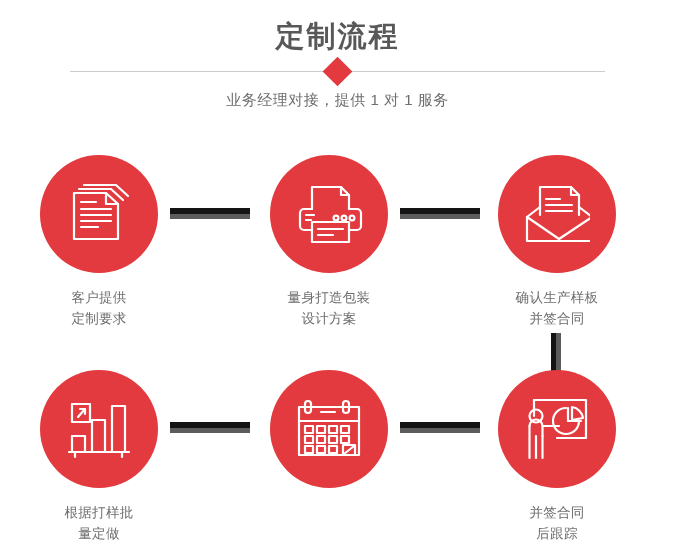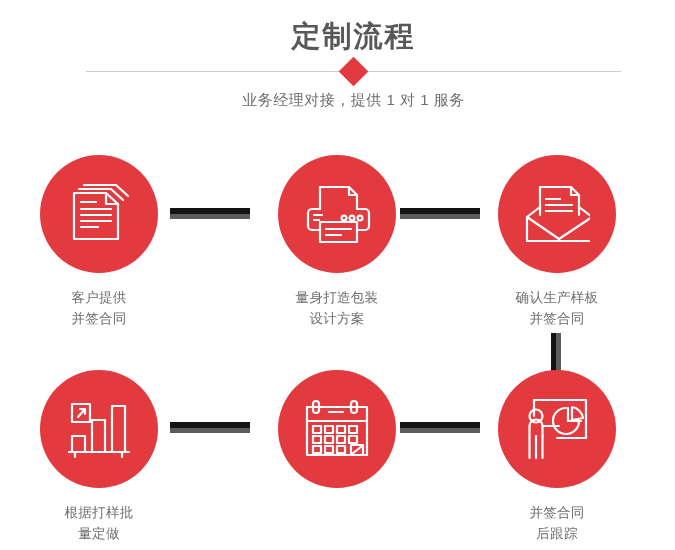--- a/index.html
+++ b/index.html
@@ -11,21 +11,21 @@
     height: 550px;
     background: #ffffff;
     font-family: "Liberation Sans", "DejaVu Sans", sans-serif;
     overflow: hidden;
     position: relative;
   }
 
   
   .header {
     position: absolute;
-    left: 16px;
+    left: 0;
     top: 0;
     width: 626px;
     height: 130px;
   }
   .page-title {
     position: absolute;
     left: 0;
     top: 16px;
     width: 675px;
     text-align: center;
@@ -82,21 +82,21 @@
     height: 420px;
   }
   .step {
     position: absolute;
     width: 170px;
     text-align: center;
   }
   .step-r1 { top: 25px; }
   .step-r2 { top: 240px; }
   .step-c1 { left: 14px; }
-  .step-c2 { left: 252px; }
+  .step-c2 { left: 244px; }
   .step-c3 { left: 472px; }
 
   .circle {
     width: 118px;
     height: 118px;
     margin: 0 auto;
     border-radius: 50%;
     background: #e23a3e;
     display: flex;
     align-items: center;
@@ -205,21 +205,21 @@
           <path d="M40 12 V23 H52"></path>
           <path d="M15 21 H30"></path>
           <path d="M15 28 H45"></path>
           <path d="M15 34 H45"></path>
           <path d="M15 40 H45"></path>
           <path d="M15 46 H32"></path>
         </svg>
       </span>
     </div>
     <div class="step-caption">客户提供
-并签合同</div>
+定制要求</div>
   </div>
 
   <div class="step step-r1 step-c2">
     <div class="circle">
       <span>
         <svg width="68" height="66" viewBox="0 0 68 66" fill="none" stroke="#ffffff" stroke-width="2.2" stroke-linejoin="round" stroke-linecap="round">
           <path d="M17 28 V6 H46 L54 14 V28"></path>
           <path d="M46 6 V14 H54"></path>
           <path d="M17 28 H9 A4 4 0 0 0 5 32 V45 A4 4 0 0 0 9 49 H17"></path>
           <path d="M54 28 H62 A4 4 0 0 1 66 32 V45 A4 4 0 0 1 62 49 H54"></path>

